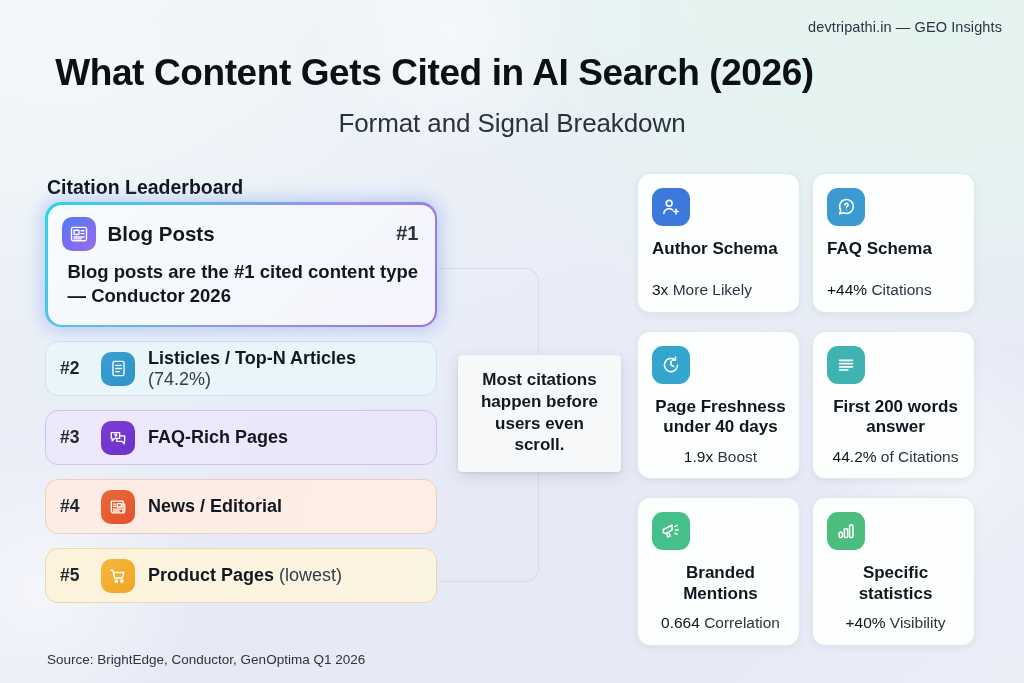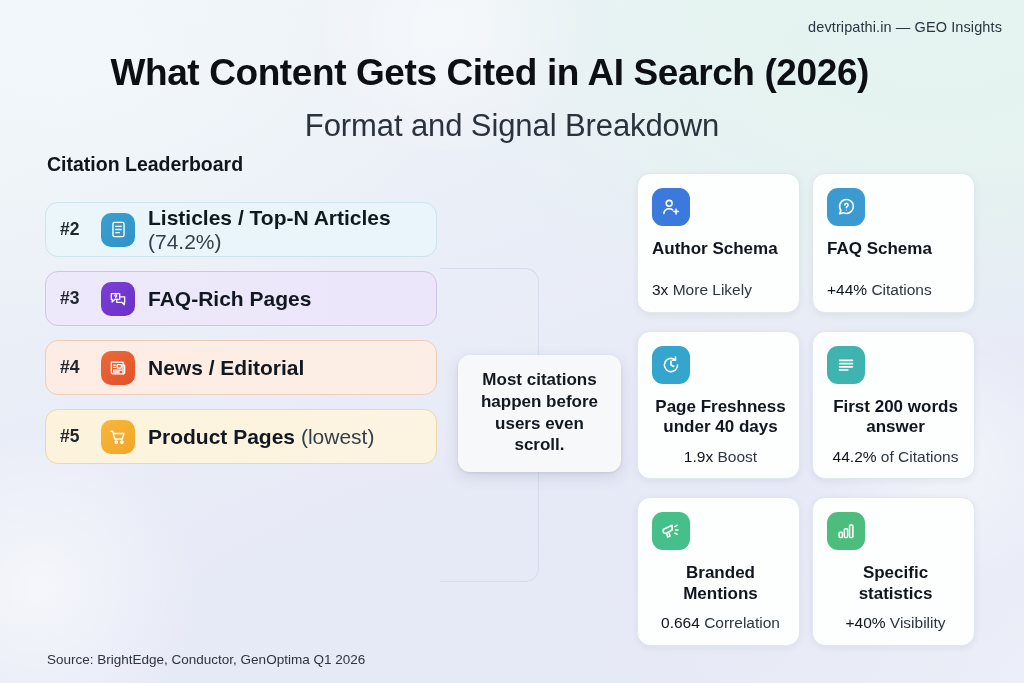--- a/index.html
+++ b/index.html
@@ -46,42 +46,42 @@
     font-size: 14.5px;
     color: #2b3440;
     letter-spacing: 0.1px;
     white-space: nowrap;
   }
   .title {
     position: absolute;
     left: 0;
     top: 52px;
     width: 869px;
-    text-align: right;
+    text-align: center;
     font-size: 37px;
     font-weight: bold;
     color: #0c0f14;
     letter-spacing: -0.4px;
   }
   .subtitle {
     position: absolute;
     left: 0;
     top: 108px;
     width: 1024px;
     text-align: center;
-    font-size: 31px;
+    font-size: 26px;
     color: #2a333d;
     letter-spacing: -0.1px;
   }
 
   
   .lb-heading {
     position: absolute;
     left: 47px;
-    top: 153px;
+    top: 176px;
     font-size: 19.5px;
     font-weight: bold;
     color: #10151c;
   }
 
   .lb-list {
     position: absolute;
     left: 45px;
     top: 202px;
     width: 392px;
@@ -137,21 +137,21 @@
     margin-bottom: 14px;
     box-sizing: border-box;
   }
   .lb-rank {
     font-size: 17.5px;
     font-weight: bold;
     color: #20272f;
     min-width: 28px;
   }
   .lb-label {
-    font-size: 21px;
+    font-size: 18px;
     font-weight: bold;
     color: #111820;
   }
   .lb-label .muted {
     font-weight: normal;
     color: #33404c;
   }
 
   .lb-row.r2 { background: linear-gradient(100deg,#eaf6fa 0%, #e9f4fb 100%); border: 1px solid #cfe3ec; }
   .lb-row.r3 { background: linear-gradient(100deg,#eee8fb 0%, #ece6fa 100%); border: 1px solid #cfc4ea; }
@@ -196,21 +196,21 @@
     background: transparent;
   }
 
   
   .callout {
     position: absolute;
     left: 458px;
     top: 355px;
     width: 163px;
     padding: 14px 10px 16px;
-    border-radius: 12px;
+    border-radius: 4px;
     background: #f7f8fa;
     box-shadow: 0 5px 16px rgba(40,50,80,0.13), 0 1px 3px rgba(40,50,80,0.10);
     text-align: center;
     font-size: 17px;
     font-weight: bold;
     line-height: 1.28;
     color: #121820;
     box-sizing: border-box;
   }
 
@@ -289,20 +289,39 @@
   <div class="watermark">devtripathi.in — GEO Insights</div>
   <div class="title">What Content Gets Cited in AI Search (2026)</div>
   <div class="subtitle">Format and Signal Breakdown</div>
 
   <div class="connector"></div>
 
   <div class="lb-heading">Citation Leaderboard</div>
 
   <div class="lb-list">
 
+    <div class="row1-wrap">
+      <div class="row1">
+        <div class="row1-top">
+          <span class="tile t-blogpost">
+            <svg width="20" height="20" viewBox="0 0 24 24" fill="none" stroke="#ffffff" stroke-width="1.7" stroke-linecap="round" stroke-linejoin="round">
+              <rect x="3" y="4" width="18" height="16" rx="2"></rect>
+              <rect x="6" y="7.5" width="6" height="5" rx="0.8"></rect>
+              <line x1="14.5" y1="8" x2="18" y2="8"></line>
+              <line x1="14.5" y1="11.5" x2="18" y2="11.5"></line>
+              <line x1="6" y1="15.5" x2="18" y2="15.5"></line>
+              <line x1="6" y1="17.8" x2="15" y2="17.8"></line>
+            </svg>
+          </span>
+          <span class="row1-title">Blog Posts</span>
+          <span class="row1-rank">#1</span>
+        </div>
+        <div class="row1-sub">Blog posts are the #1 cited content type — Conductor 2026</div>
+      </div>
+    </div>
 
     <div class="lb-row r2">
       <span class="lb-rank">#2</span>
       <span class="tile t-list">
         <svg width="19" height="19" viewBox="0 0 24 24" fill="none" stroke="#ffffff" stroke-width="1.7" stroke-linecap="round" stroke-linejoin="round">
           <rect x="5" y="3" width="14" height="18" rx="2"></rect>
           <line x1="8.5" y1="8" x2="15.5" y2="8"></line>
           <line x1="8.5" y1="12" x2="15.5" y2="12"></line>
           <line x1="8.5" y1="16" x2="13" y2="16"></line>
         </svg>

